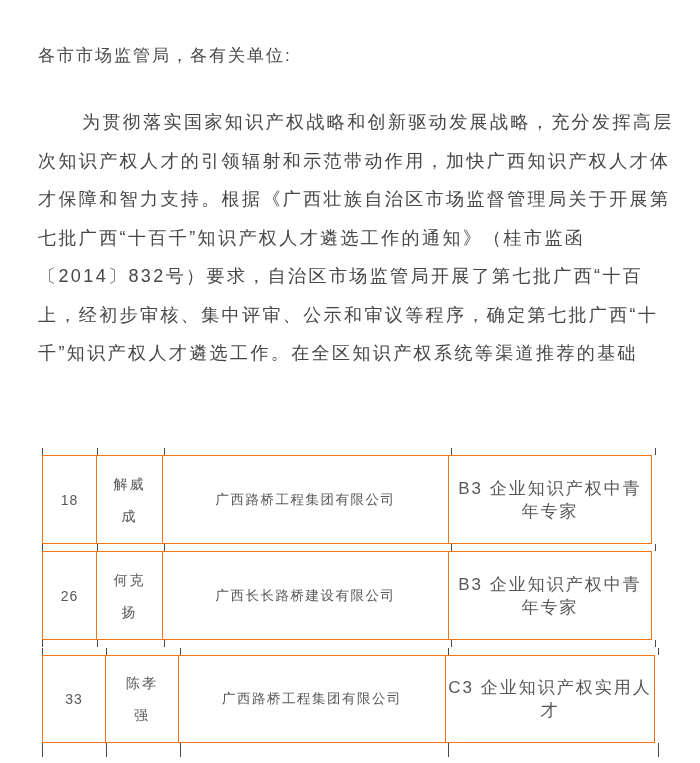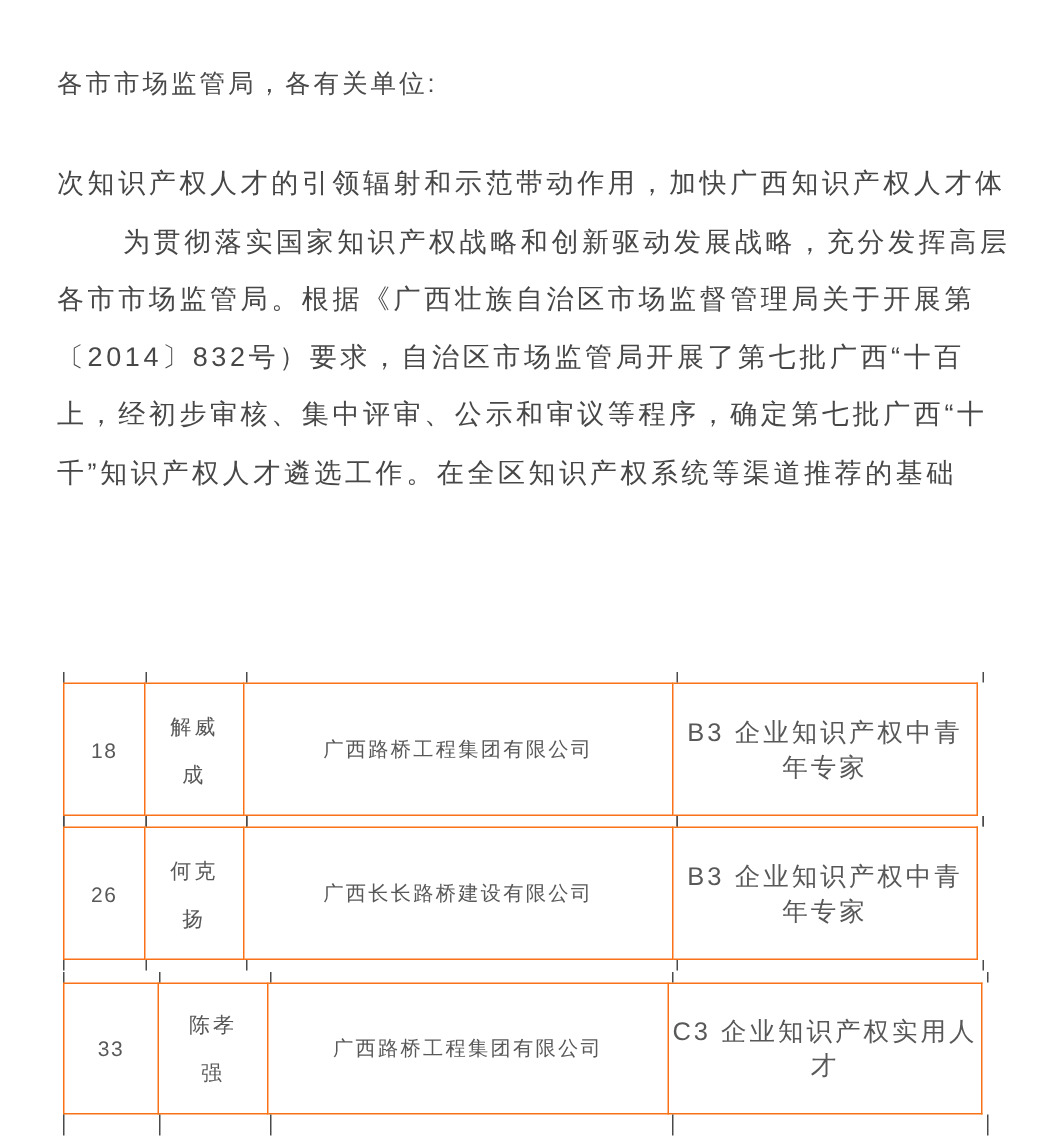--- a/index.html
+++ b/index.html
@@ -85,23 +85,24 @@
   .seg3 .stub.bottom { bottom: -14px; height: 14px; }
 </style>
 </head>
 <body>
 
 <div class="page">
 
   <div class="salutation">各市市场监管局，各有关单位:</div>
 
   <div class="paragraph">
+    <div class="pline indent">为贯彻落实国家知识产权战略和创新驱动发展战略，充分发挥高层</div>
     <div class="pline">次知识产权人才的引领辐射和示范带动作用，加快广西知识产权人才体</div>
-    <div class="pline indent">为贯彻落实国家知识产权战略和创新驱动发展战略，充分发挥高层</div>
-    <div class="pline">各市市场监管局。根据《广西壮族自治区市场监督管理局关于开展第</div>
+    <div class="pline">才保障和智力支持。根据《广西壮族自治区市场监督管理局关于开展第</div>
+    <div class="pline">七批广西“十百千”知识产权人才遴选工作的通知》（桂市监函</div>
     <div class="pline">〔2014〕832号）要求，自治区市场监管局开展了第七批广西“十百</div>
     <div class="pline">上，经初步审核、集中评审、公示和审议等程序，确定第七批广西“十</div>
     <div class="pline">千”知识产权人才遴选工作。在全区知识产权系统等渠道推荐的基础</div>
   </div>
 
   <div class="seg seg1">
     <div class="stub top" style="left:0"></div>
     <div class="stub top" style="left:55px"></div>
     <div class="stub top" style="left:122px"></div>
     <div class="stub top" style="left:409px"></div>

